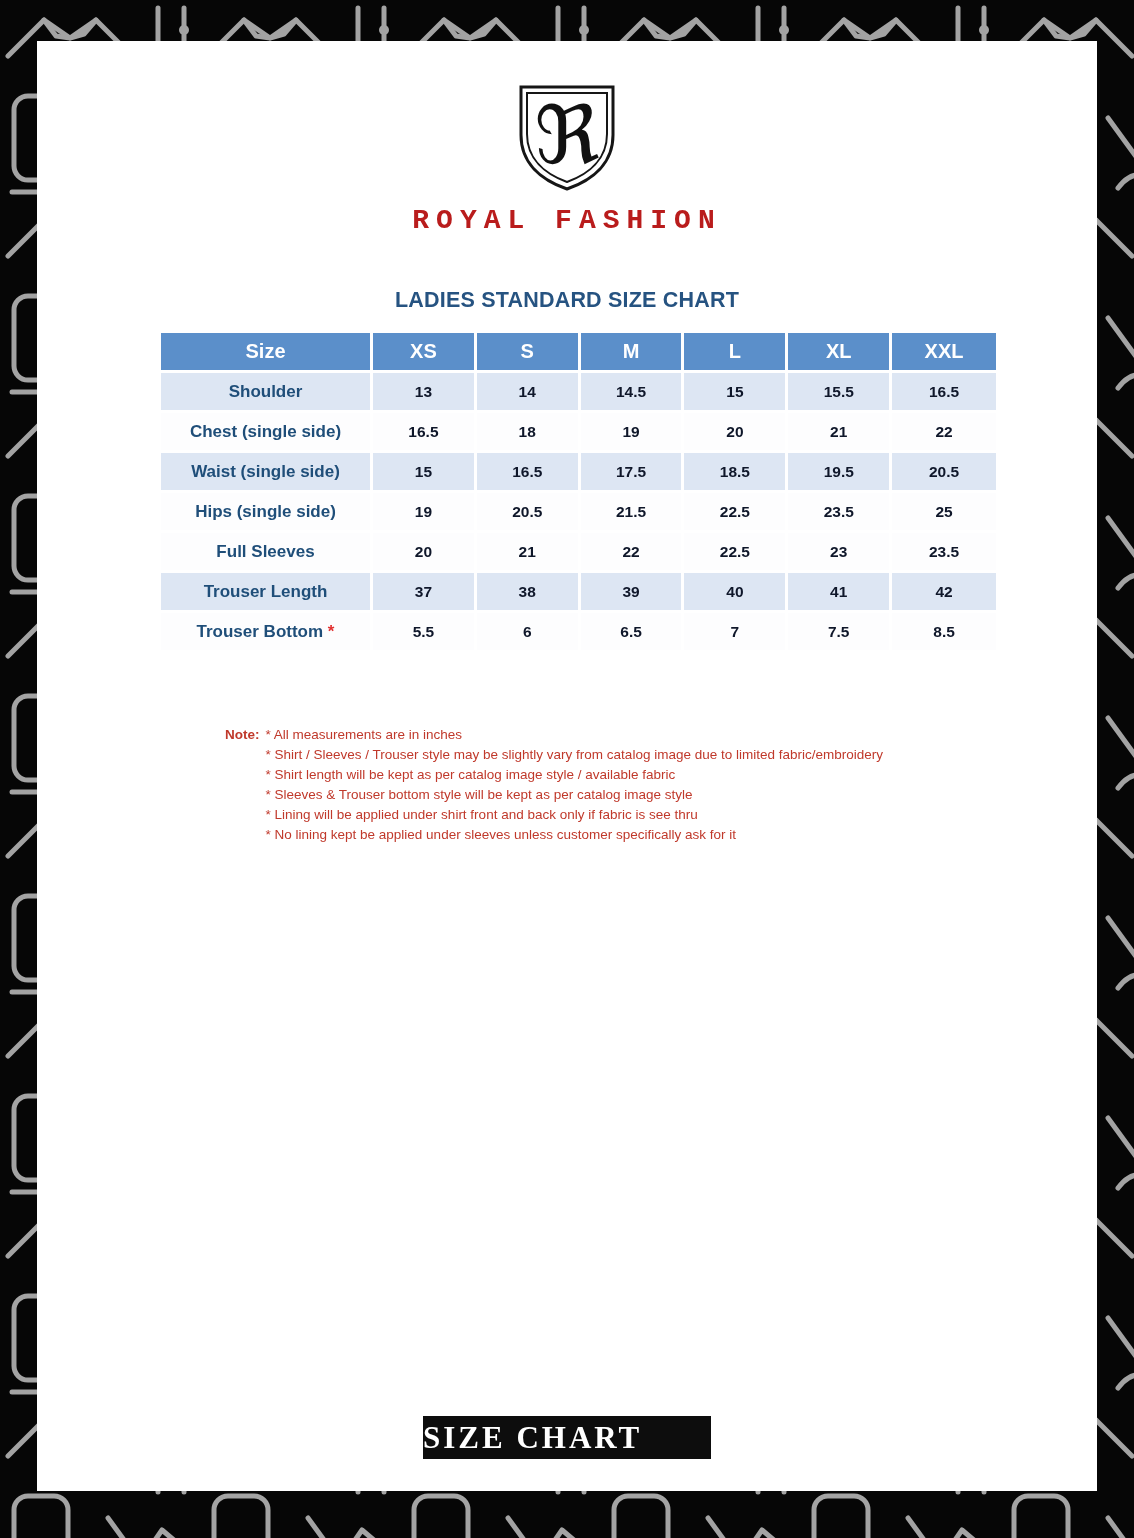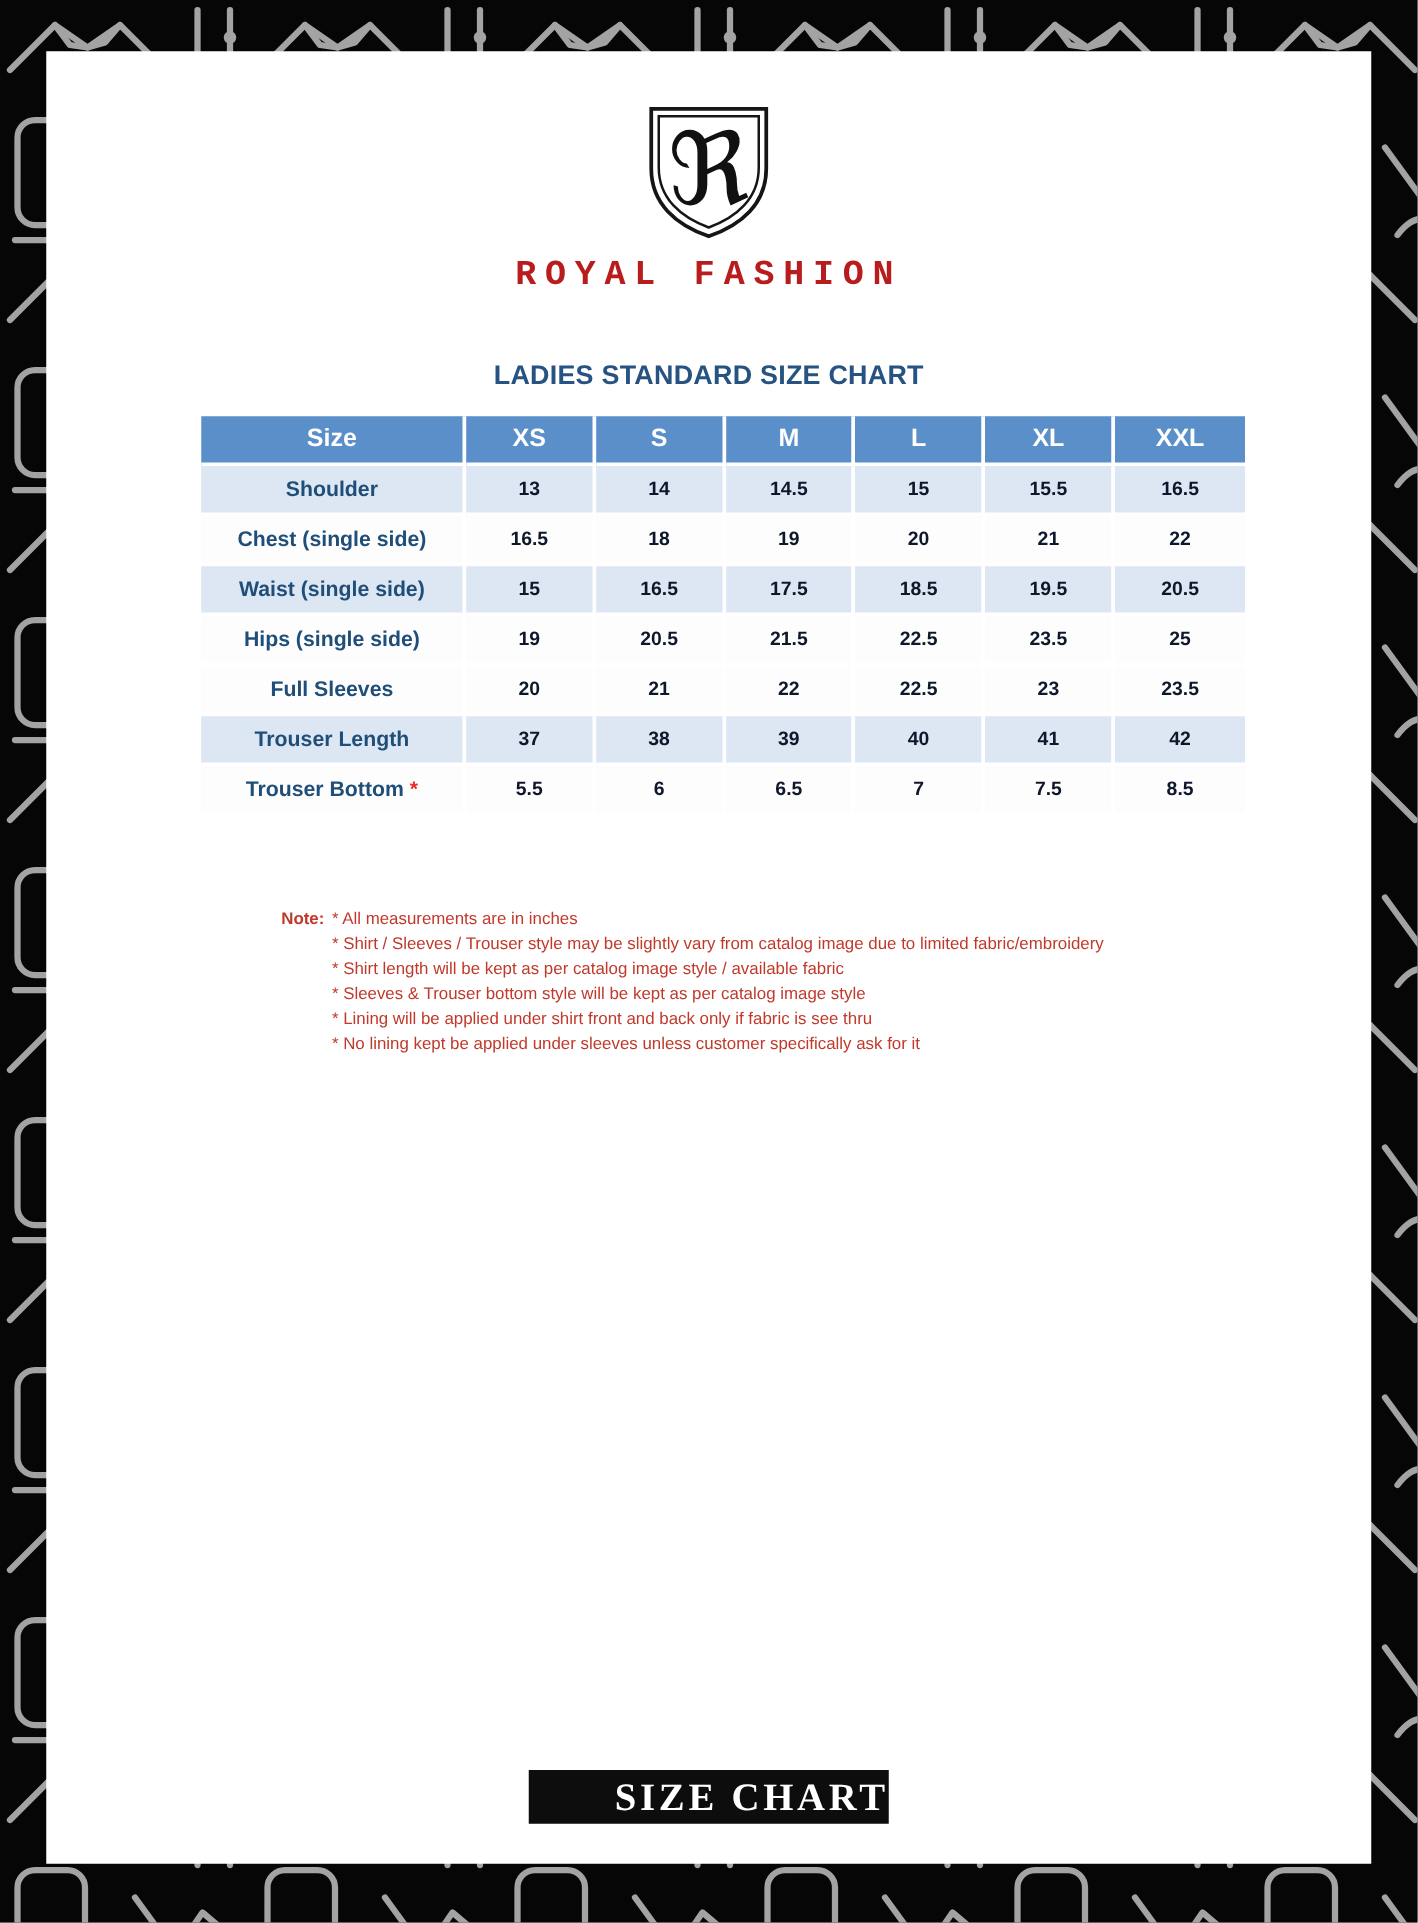--- a/index.html
+++ b/index.html
@@ -47,21 +47,21 @@
     position:absolute;left:188px;top:684px;display:flex;align-items:flex-start;
     color:#c0392b;font-size:13.5px;
   }
   .notes .note-label{font-weight:bold;margin-right:6px;line-height:20px;}
   .notes ul{list-style:none;margin:0;padding:0;}
   .notes li{line-height:20px;white-space:nowrap;}
   
   .banner{
     position:absolute;top:1375px;left:50%;transform:translateX(-50%);
     width:288px;height:43px;background:#0d0d0d;
-    display:flex;align-items:center;justify-content:flex-end;
+    display:flex;align-items:center;justify-content:flex-start;
     color:#ffffff;font-family:"Liberation Serif","DejaVu Serif",serif;
     font-size:31px;font-weight:bold;letter-spacing:3px;white-space:nowrap;
   }
 </style>
 </head>
 <body>
 
 <svg class="bg-pattern" width="1134" height="1538" aria-hidden="true">
   <defs>
     <pattern id="cloth" width="200" height="200" patternUnits="userSpaceOnUse">

